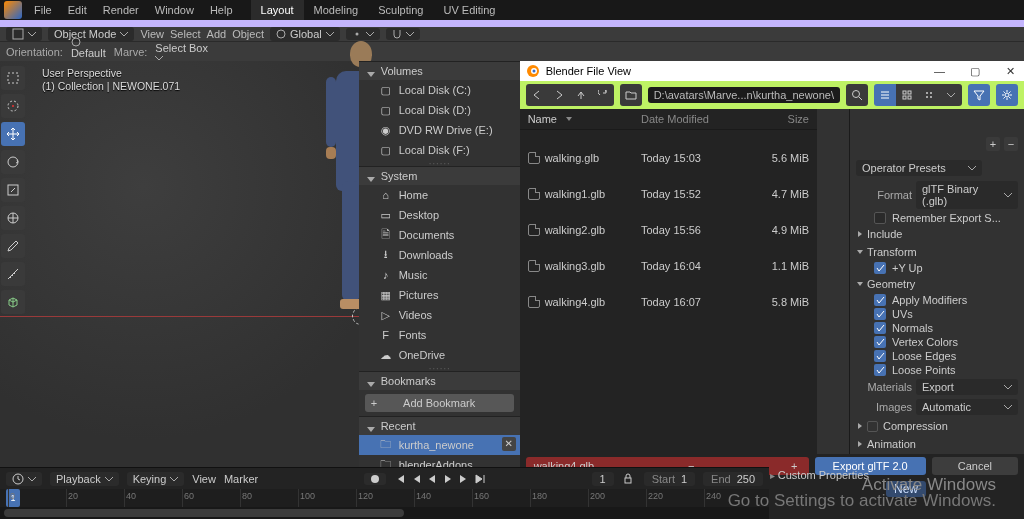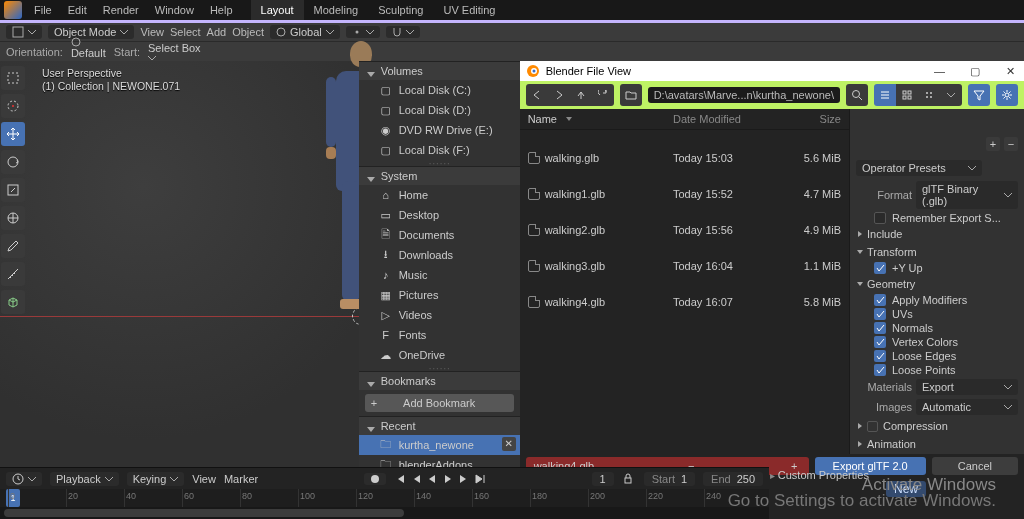--- a/index.html
+++ b/index.html
@@ -8,21 +8,21 @@
 
 
 .topbar { height:20px; background:#181818; display:flex; align-items:center; }
 .topbar .logo { width:18px; height:18px; margin:0 4px; background:linear-gradient(135deg,#ff8a00,#2a66c8); border-radius:3px; }
 .menu-item { padding:0 8px; line-height:20px; cursor:default; color:#bbb; }
 .tabs { display:flex; margin-left:10px; }
 .tab { padding:0 10px; line-height:20px; color:#bbb; }
 .tab.active { background:#2b2b2b; color:#fff; }
 
 
-.toolbar { height:21px; background:#3b3b3b; display:flex; align-items:center; gap:6px; padding:0 6px; border-top:3px solid #c4b5fd; }
+.toolbar { height:21px; background:#3b3b3b; display:flex; align-items:center; gap:6px; padding:0 6px; border-top:7px solid #c4b5fd; }
 .toolbar .chip { background:#2b2b2b; border-radius:3px; padding:1px 6px; display:flex; align-items:center; gap:4px; }
 .toolbar .lbl { color:#bbb; }
 svg.chev { width:8px; height:8px; }
 .toolbar2 { height:20px; background:#3b3b3b; display:flex; align-items:center; padding:0 6px; gap:8px; border-top:1px solid #2a2a2a;}
 .toolbar2 .lbl { color:#aaa; }
 
 
 .split { display:flex; height:417px; }
 .viewport { width:390px; position:relative; background:radial-gradient(circle at 40% 30%,#3e3e3e,#303030 70%); }
 .leftstrip { position:absolute; left:0; top:4px; width:26px; display:flex; flex-direction:column; gap:2px; }
@@ -66,21 +66,21 @@
 .dlg-title .spacer{flex:1;}
 .dlg-title .winbtn{width:12px;height:12px;color:#333; margin-left:18px;}
 .dlg-tool { height:28px; background:#bef264; display:flex; align-items:center; gap:6px; padding:0 6px; }
 .dtool-btn { width:22px; height:22px; background:#3a3a3a; border-radius:3px; display:flex; align-items:center; justify-content:center; }
 .dtool-grp { display:flex; gap:0; }
 .dtool-grp .dtool-btn{border-radius:0;}
 .dtool-grp .dtool-btn:first-child{border-radius:3px 0 0 3px;}
 .dtool-grp .dtool-btn:last-child{border-radius:0 3px 3px 0;}
 .dtool-btn.active { background:#4772b3; }
 .pathbox { flex:1; min-width:80px; background:#1b1b1b; border-radius:3px; padding:2px 6px; color:#bbb; overflow:hidden; white-space:nowrap; }
-.dlg-body { flex:1; display:flex; overflow:hidden; }
+.dlg-body { flex:1; display:flex; overflow:hidden;gap:32px; }
 .filelist { flex:1; background:#232323; }
 .fl-head { display:flex; padding:4px 8px; border-bottom:1px solid #1a1a1a; }
 .fl-head div{ color:#888; }
 .fl-head .sorttri{margin-left:4px;width:0;height:0;border-left:3px solid transparent;border-right:3px solid transparent;border-top:4px solid #888;display:inline-block;vertical-align:middle;}
 .fl-row { display:flex; padding:2px 8px;margin-top:20px; }
 .col-name{flex:1; display:flex; align-items:center; gap:5px;}
 .col-date{width:110px;}
 .col-size{width:58px;text-align:right;}
 .fileicon{width:12px;height:12px;border:1px solid #888;border-radius:2px;position:relative;}
 .fileicon::after{content:"";position:absolute;right:-1px;top:-1px;width:4px;height:4px;background:#232323;border-left:1px solid #888;border-bottom:1px solid #888;}
@@ -191,21 +191,21 @@
       </svg>
     </div>
 </div>
 <div class="toolbar2">
   <span class="lbl">Orientation:</span>
   <div class="chip"><svg width="10" height="10">
         <circle cx="5" cy="5" r="4" fill="none" stroke="#aaa"></circle>
       </svg><span>Default</span><svg class="chev">
         <path d="M0 2 L4 6 L8 2" stroke="#aaa" fill="none"></path>
       </svg></div>
-  <span class="lbl">Start:</span>
+  <span class="lbl">Marve:</span>
   <div class="chip"><span>Select Box</span><svg class="chev">
         <path d="M0 2 L4 6 L8 2" stroke="#aaa" fill="none"></path>
       </svg></div>
 </div>
 
 <div class="split">
 
   <div class="viewport">
     <div class="leftstrip">
       <div class="lbtn">

